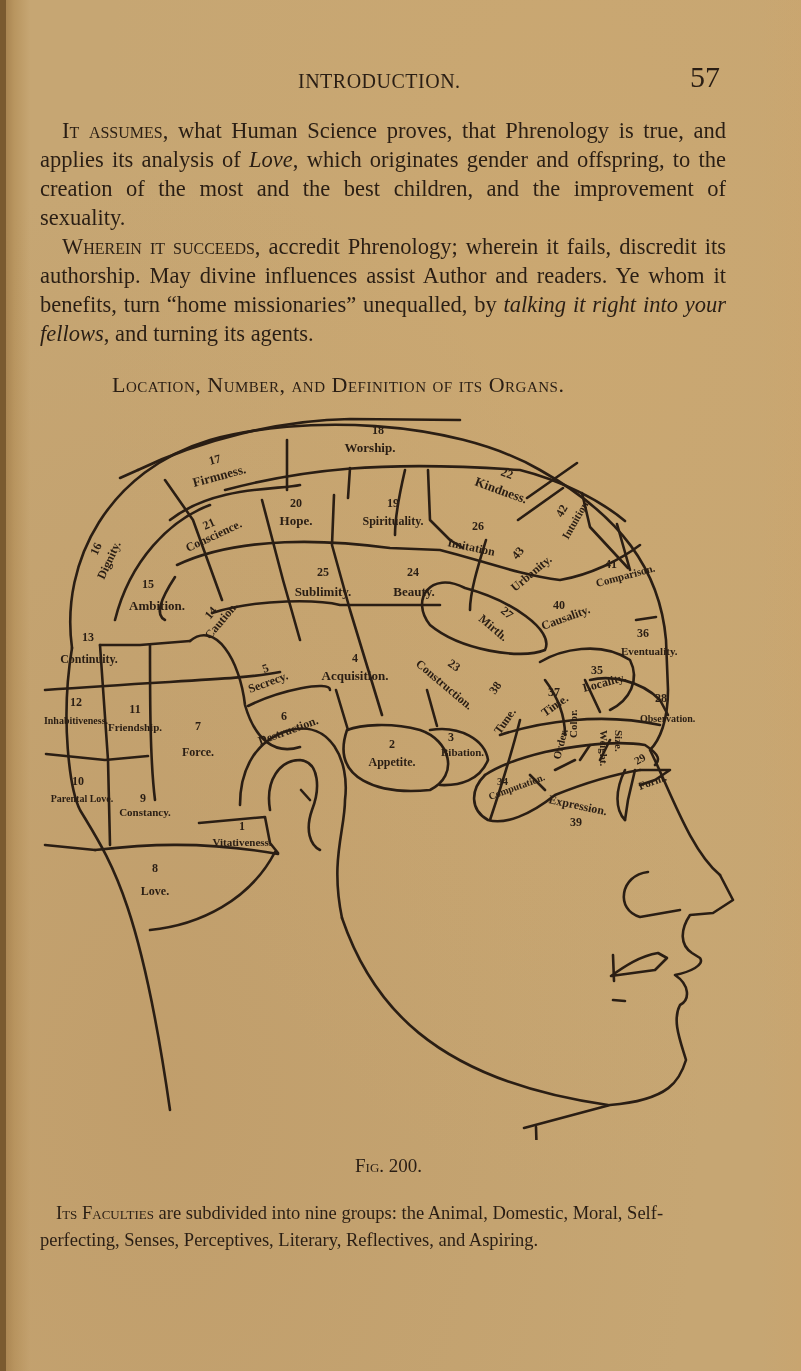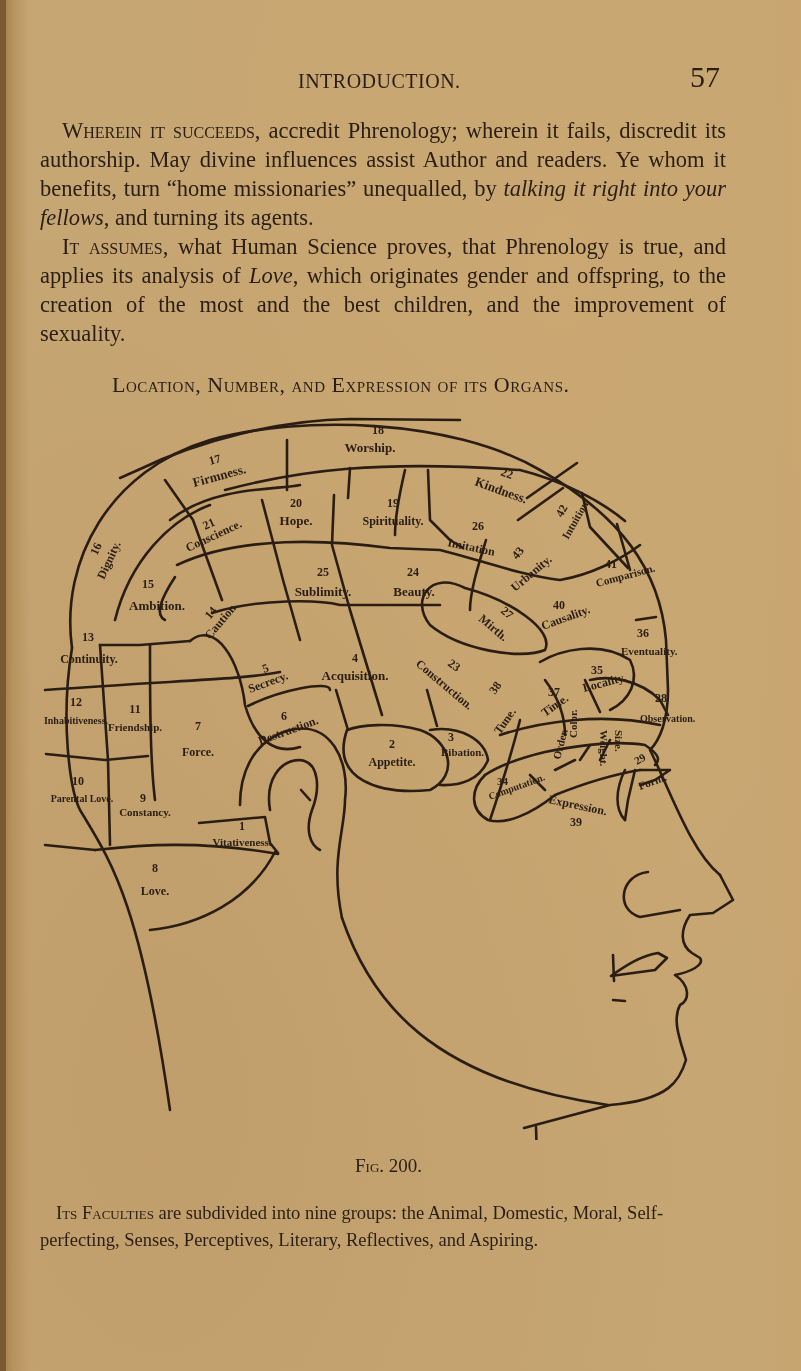--- a/index.html
+++ b/index.html
@@ -31,25 +31,25 @@
 <body>
 
 <div class="binding"></div>
 
 <div class="running-head">
   <span class="running-title">INTRODUCTION.</span>
   <span class="page-num">57</span>
 </div>
 
 <div class="body-text">
+  <p class="indent"><span class="sc">It assumes,</span><span> what Human Science proves, that Phrenology is true, and applies its analysis of </span><i>Love</i><span>, which originates gender and offspring, to the creation of the most and the best children, and the improvement of sexuality.</span></p>
   <p class="indent"><span class="sc">Wherein it succeeds,</span><span> accredit Phrenology; wherein it fails, discredit its authorship. May divine influences assist Author and readers. Ye whom it benefits, turn “home missionaries” unequalled, by </span><i>talking it right into your fellows</i><span>, and turning its agents.</span></p>
-  <p class="indent"><span class="sc">It assumes,</span><span> what Human Science proves, that Phrenology is true, and applies its analysis of </span><i>Love</i><span>, which originates gender and offspring, to the creation of the most and the best children, and the improvement of sexuality.</span></p>
 </div>
 
-<div class="section-title">Location, Number, and Expression of its Organs.</div>
+<div class="section-title">Location, Number, and Definition of its Organs.</div>
 
 <div class="diagram">
   <svg width="801" height="740" viewBox="0 400 801 740" xmlns="http://www.w3.org/2000/svg">
     <g fill="none" stroke="#2a1e14" stroke-width="2.6" stroke-linecap="round" stroke-linejoin="round">
 
       <path d="M 72,648 C 60,560 110,470 210,440 C 300,415 450,418 540,470 C 620,515 660,570 666,640 L 668,690 C 668,720 660,740 650,750 C 670,790 690,850 720,875"></path>
 
       <path d="M 72,648 C 60,720 70,790 80,810 C 110,860 140,900 170,1110"></path>
 
       <path d="M 720,875 L 733,900 L 713,913 L 690,915 C 680,930 680,945 692,953 L 700,958 C 705,965 690,972 675,975 C 690,985 690,1000 680,1005 C 672,1020 680,1040 686,1060 C 680,1080 670,1100 610,1105 L 524,1128"></path>

